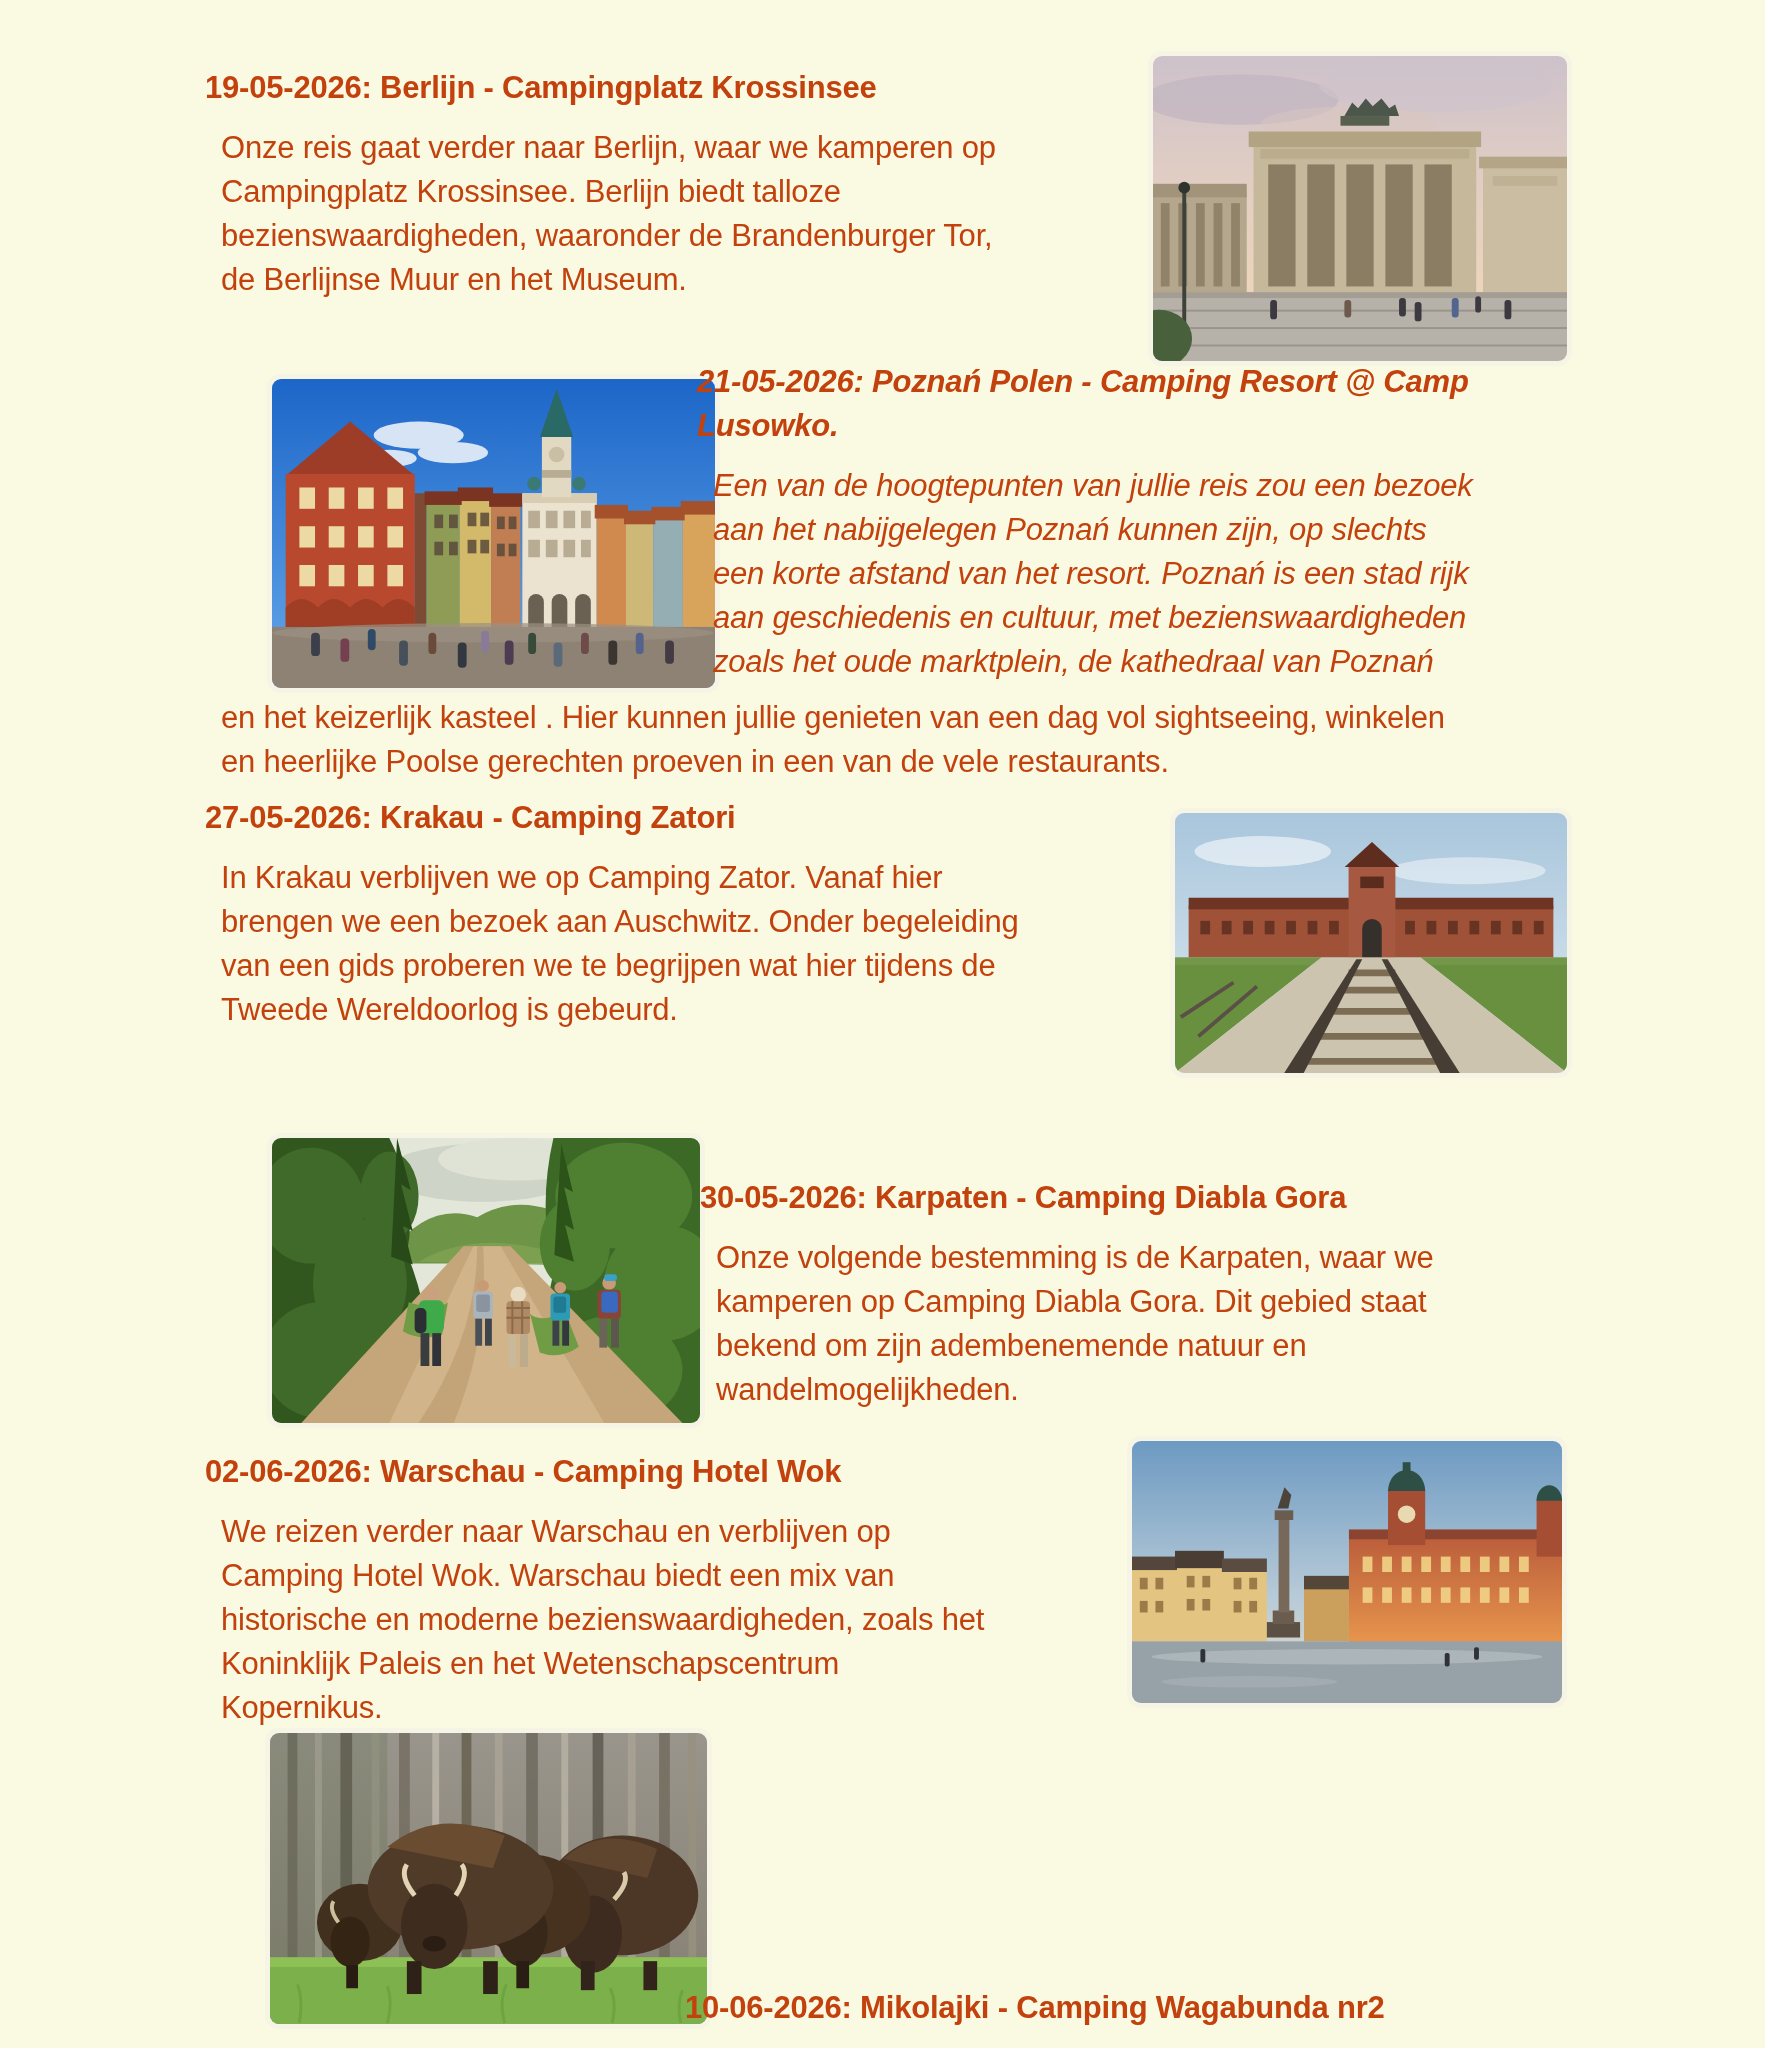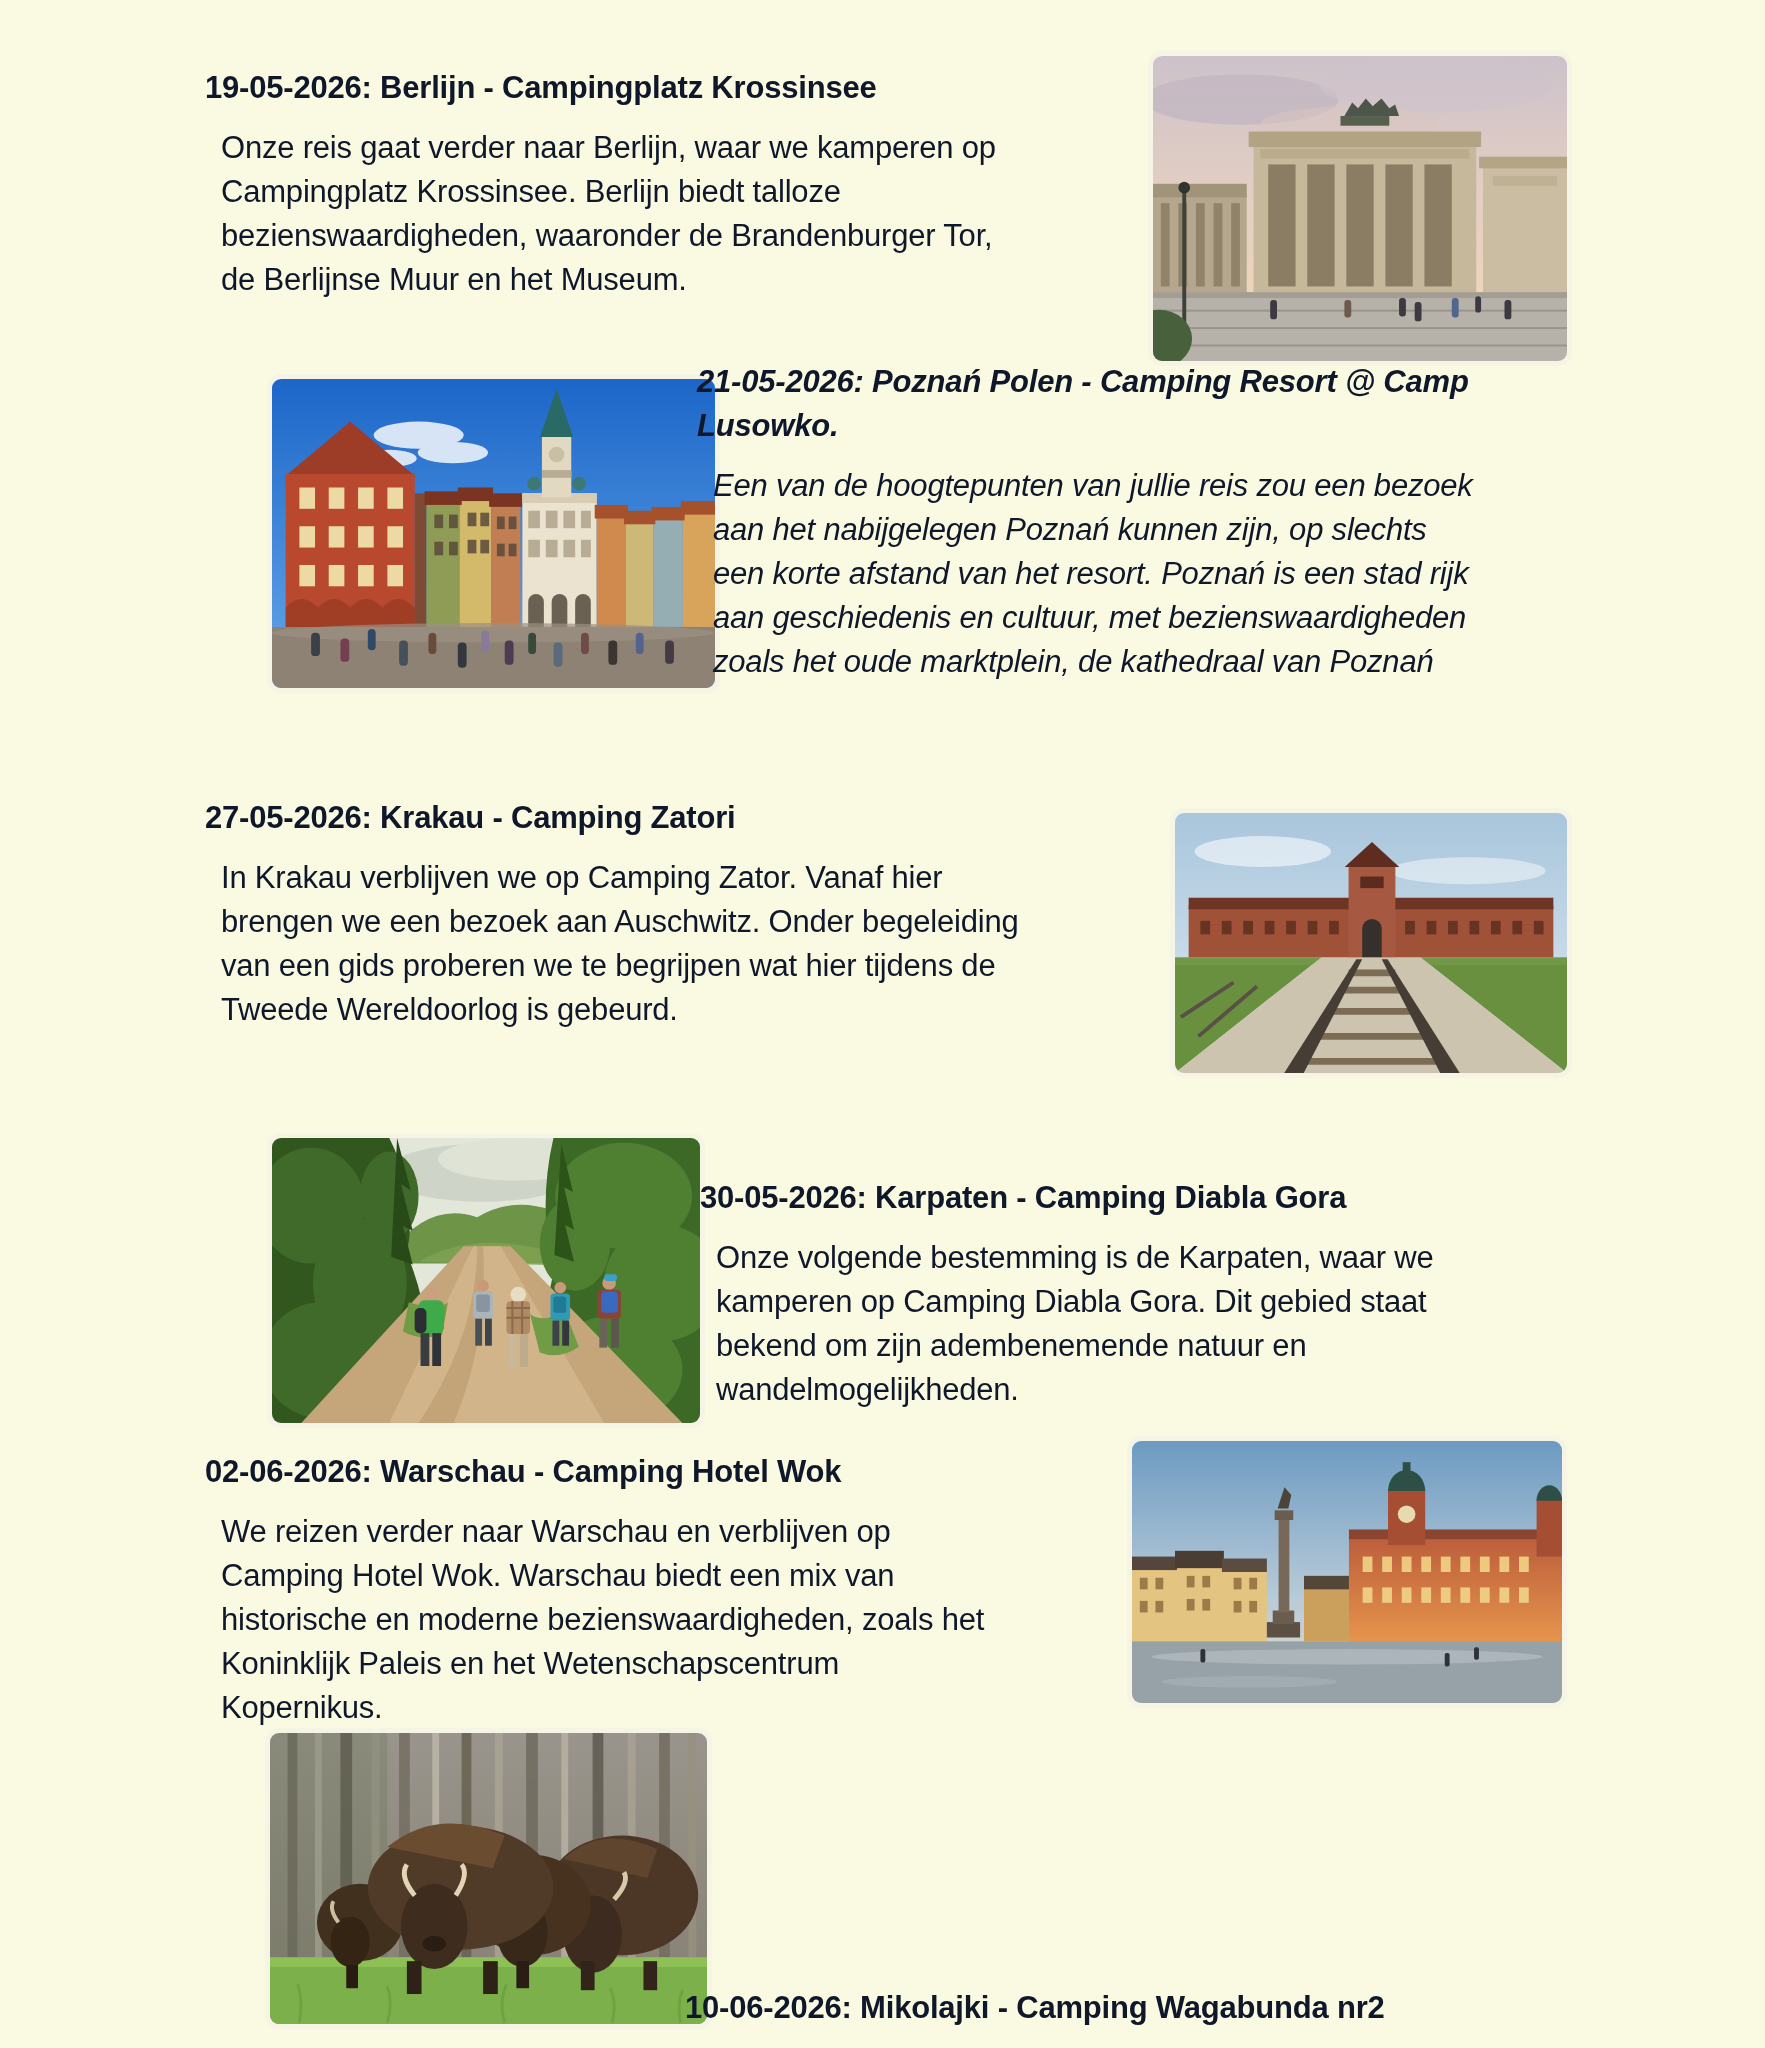--- a/index.html
+++ b/index.html
@@ -1,19 +1,19 @@
 <!DOCTYPE html>
 <html><head>
 <meta charset="utf-8">
 <style>
   html,body { margin:0; padding:0; background:#FAF9E2; }
   .page {
     position:relative; width:1765px; height:2048px;
     background:#FAF9E2; overflow:hidden;
-    font-family:"Liberation Sans", sans-serif; color:#0f172a;
+    font-family:"Liberation Sans", sans-serif; color:#c2410c;
   }
   .tb { position:absolute; font-size:31px; line-height:44px; letter-spacing:-0.2px; }
   .tb h2 { margin:0; font-size:31px; line-height:44px; font-weight:bold; white-space:pre-line; }
   .tb p  { margin:16px; white-space:pre-line; }
   .photo { position:absolute; border:5px solid #F6F4E4; border-radius:14px;
            box-sizing:border-box; overflow:hidden; background:#fff; }
   .photo svg { display:block; width:100%; height:100%; }
 
   #blk-berlin      { left:205px;  top:66px;   width:960px; }
   #img-brandenburg { left:1108px; top:35px;   width:424px; height:315px; }
@@ -213,20 +213,24 @@
   <section class="tb" id="blk-poznan">
     <h2>21-05-2026: Poznań Polen - Camping Resort @ Camp
 Lusowko.</h2>
     <p>Een van de hoogtepunten van jullie reis zou een bezoek
 aan het nabijgelegen Poznań kunnen zijn, op slechts
 een korte afstand van het resort. Poznań is een stad rijk
 aan geschiedenis en cultuur, met bezienswaardigheden
 zoals het oude marktplein, de kathedraal van Poznań</p>
   </section>
 
+  <section class="tb" id="blk-poznan-cont">
+    <p>en het keizerlijk kasteel . Hier kunnen jullie genieten van een dag vol sightseeing, winkelen
+en heerlijke Poolse gerechten proeven in een van de vele restaurants.</p>
+  </section>
 
   <section class="tb" id="blk-krakau">
     <h2>27-05-2026: Krakau - Camping Zatori</h2>
     <p>In Krakau verblijven we op Camping Zator. Vanaf hier
 brengen we een bezoek aan Auschwitz. Onder begeleiding
 van een gids proberen we te begrijpen wat hier tijdens de
 Tweede Wereldoorlog is gebeurd.</p>
   </section>
 
   <figure class="photo" id="img-auschwitz">

